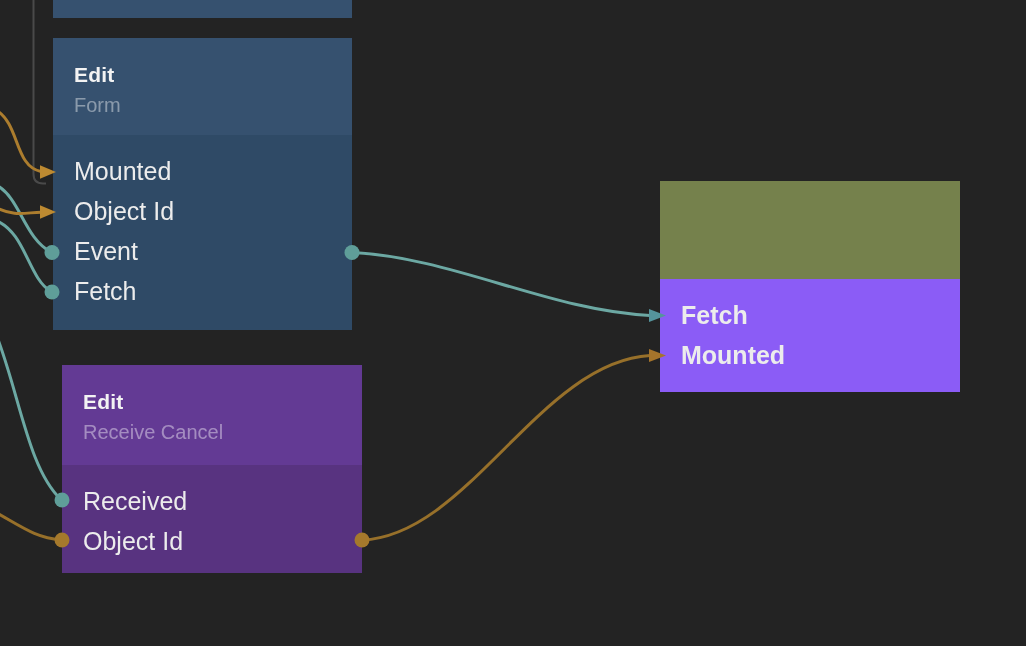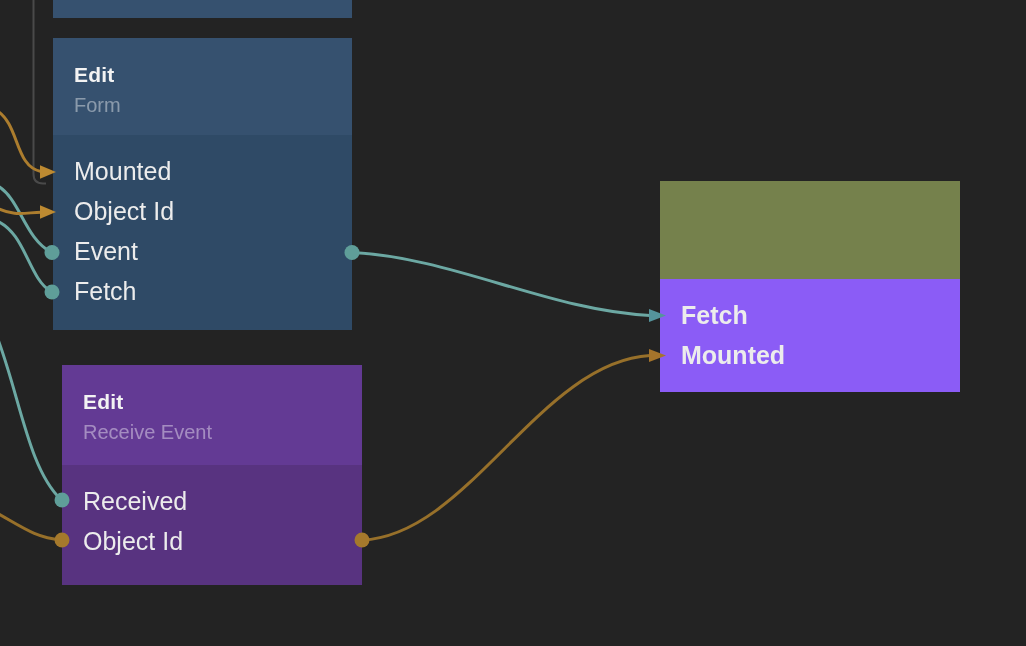--- a/index.html
+++ b/index.html
@@ -60,23 +60,23 @@
         </div>
       <div class="port">
           <span>Fetch</span>
         </div>
     </div>
   </div>
 
   <div class="node theme-purple" style="left:62px;top:365px;width:300px;">
     <div class="node-header" style="height:100px;">
       <div class="node-title">Edit</div>
-      <div class="node-subtitle">Receive Event</div>
+      <div class="node-subtitle">Receive Cancel</div>
     </div>
-    <div class="node-body" style="height:120px;">
+    <div class="node-body" style="height:108px;">
       <div class="port">
           <span>Received</span>
         </div>
       <div class="port">
           <span>Object Id</span>
         </div>
     </div>
   </div>
 
   <div class="node theme-green" style="left:660px;top:181px;width:300px;">

